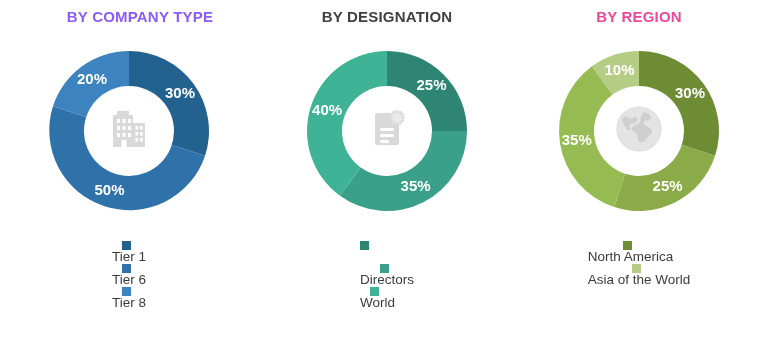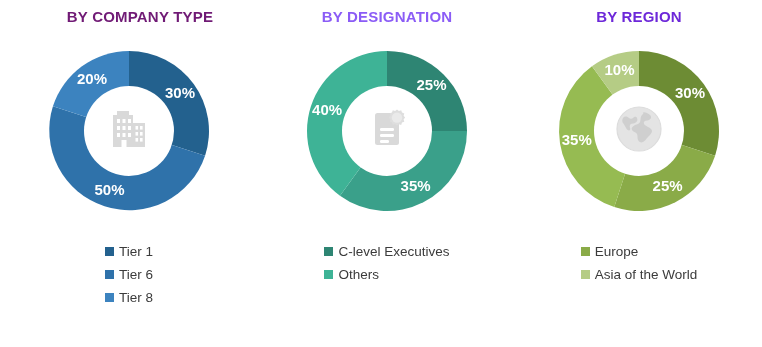--- a/index.html
+++ b/index.html
@@ -67,21 +67,21 @@
   }
 
   .legend {
     margin-top: 10px;
     display: flex;
     flex-direction: column;
     align-items: flex-start;
   }
   .legend-row {
     display: flex;
-    flex-direction: row;
+    flex-direction: column;
     align-items: center;
     height: 21px;
     margin-bottom: 2px;
   }
   .legend-swatch {
     width: 9px;
     height: 9px;
     margin-right: 5px;
     flex: 0 0 auto;
   }
@@ -91,21 +91,21 @@
     white-space: nowrap;
     line-height: 1;
   }
 </style>
 </head>
 <body>
 
 <div class="board">
 
   <div class="panel panel-company">
-    <div class="panel-title" style="color:#701a75;margin-left:22px;">BY COMPANY TYPE</div>
+    <div class="panel-title" style="color:#8b5cf6;margin-left:22px;">BY COMPANY TYPE</div>
 
     <div class="donut-wrap">
       <svg class="donut-svg" width="200" height="200" viewBox="0 0 200 200">
         <g id="slices-0">
             <path d="M 100 100 L 100.00 20.00 A 80 80 0 0 1 176.08 124.72 Z" fill="#23618e"></path>
             <path d="M 100 100 L 176.08 124.72 A 80 80 0 0 1 23.92 75.28 Z" fill="#2f72aa"></path>
             <path d="M 100 100 L 23.92 75.28 A 80 80 0 0 1 100.00 20.00 Z" fill="#3c83bf"></path>
           </g>
         <circle cx="100" cy="100" r="45" fill="#ffffff"></circle>
         <g id="labels-0">
@@ -153,21 +153,21 @@
         <span class="legend-label">Tier 6</span>
       </div>
       <div class="legend-row">
         <span class="legend-swatch" style="background:#3c83bf;"></span>
         <span class="legend-label">Tier 8</span>
       </div>
     </div>
   </div>
 
   <div class="panel panel-designation">
-    <div class="panel-title" style="color:#8b5cf6;text-align:center;">BY DESIGNATION</div>
+    <div class="panel-title" style="color:#404040;text-align:center;">BY DESIGNATION</div>
 
     <div class="donut-wrap">
       <svg class="donut-svg" width="200" height="200" viewBox="0 0 200 200">
         <g id="slices-1">
             <path d="M 100 100 L 100.00 20.00 A 80 80 0 0 1 180.00 100.00 Z" fill="#2e8573"></path>
             <path d="M 100 100 L 180.00 100.00 A 80 80 0 0 1 52.98 164.72 Z" fill="#3aa08a"></path>
             <path d="M 100 100 L 52.98 164.72 A 80 80 0 0 1 100.00 20.00 Z" fill="#3eb396"></path>
           </g>
         <circle cx="100" cy="100" r="45" fill="#ffffff"></circle>
         <g id="labels-1">
@@ -189,31 +189,34 @@
             <path d="M38 8.5l1.9 1.5 2.3-.7.8 2.3 2.3.8-.7 2.3 1.5 1.9-1.5 1.9.7 2.3-2.3.8-.8 2.3-2.3-.7L38 24.6l-1.9-1.5-2.3.7-.8-2.3-2.3-.8.7-2.3-1.5-1.9 1.5-1.9-.7-2.3 2.3-.8.8-2.3 2.3.7z"></path>
           </g>
           <circle cx="38" cy="16.6" r="5.2" fill="#eaeaea"></circle>
         </svg>
       </div>
     </div>
 
     <div class="legend">
       <div class="legend-row">
         <span class="legend-swatch" style="background:#2e8573;"></span>
-        <span class="legend-label">C-level Executives</span>
+      </div>
+      <div class="legend-row">
+        <span class="legend-swatch" style="background:#3aa08a;"></span>
+        <span class="legend-label">Directors</span>
       </div>
       <div class="legend-row">
         <span class="legend-swatch" style="background:#3eb396;"></span>
-        <span class="legend-label">Others</span>
+        <span class="legend-label">World</span>
       </div>
     </div>
   </div>
 
   <div class="panel panel-region">
-    <div class="panel-title" style="color:#6d28d9;">BY REGION</div>
+    <div class="panel-title" style="color:#ec4899;">BY REGION</div>
 
     <div class="donut-wrap">
       <svg class="donut-svg" width="200" height="200" viewBox="0 0 200 200">
         <g id="slices-2">
             <path d="M 100 100 L 100.00 20.00 A 80 80 0 0 1 176.08 124.72 Z" fill="#6d8c34"></path>
             <path d="M 100 100 L 176.08 124.72 A 80 80 0 0 1 75.28 176.08 Z" fill="#8aab48"></path>
             <path d="M 100 100 L 75.28 176.08 A 80 80 0 0 1 52.98 35.28 Z" fill="#96bb52"></path>
             <path d="M 100 100 L 52.98 35.28 A 80 80 0 0 1 100.00 20.00 Z" fill="#b5cc85"></path>
           </g>
         <circle cx="100" cy="100" r="45" fill="#ffffff"></circle>
@@ -232,22 +235,22 @@
             <path d="M15 18c2-1 4 0 5 1s3 1 4 0 3-2 4 0 0 4-2 5-4 0-5 2 1 4 0 5-3 0-4-2-2-4-3-5-1-5 1-6z"></path>
             <path d="M33 13c3 0 6 1 8 3s1 4-1 5-4 0-5 2 2 4 4 5 4 2 4 4-2 4-4 6-3 4-5 5-4 0-5-2 0-4-1-6-4-2-5-4 1-4 3-5 4-1 5-3 0-5 2-7 2-3 0-3z"></path>
           </g>
           <circle cx="30" cy="30" r="22" fill="none" stroke="#dcdcdc" stroke-width="1.2"></circle>
         </svg>
       </div>
     </div>
 
     <div class="legend">
       <div class="legend-row">
-        <span class="legend-swatch" style="background:#8aab48;"></span>
-        <span class="legend-label">Europe</span>
+        <span class="legend-swatch" style="background:#6d8c34;"></span>
+        <span class="legend-label">North America</span>
       </div>
       <div class="legend-row">
         <span class="legend-swatch" style="background:#b5cc85;"></span>
         <span class="legend-label">Asia of the World</span>
       </div>
     </div>
   </div>
 
 </div>
 

